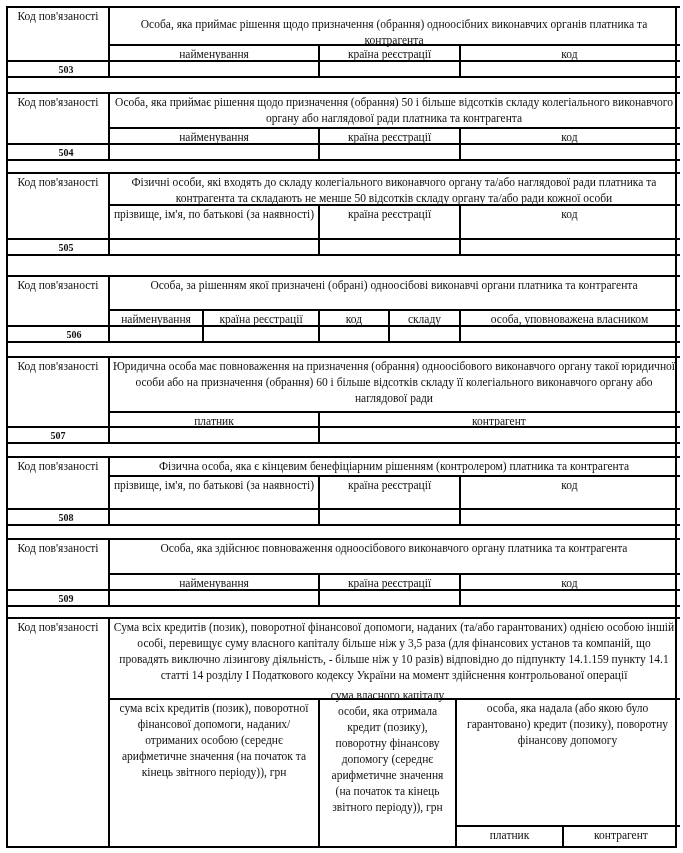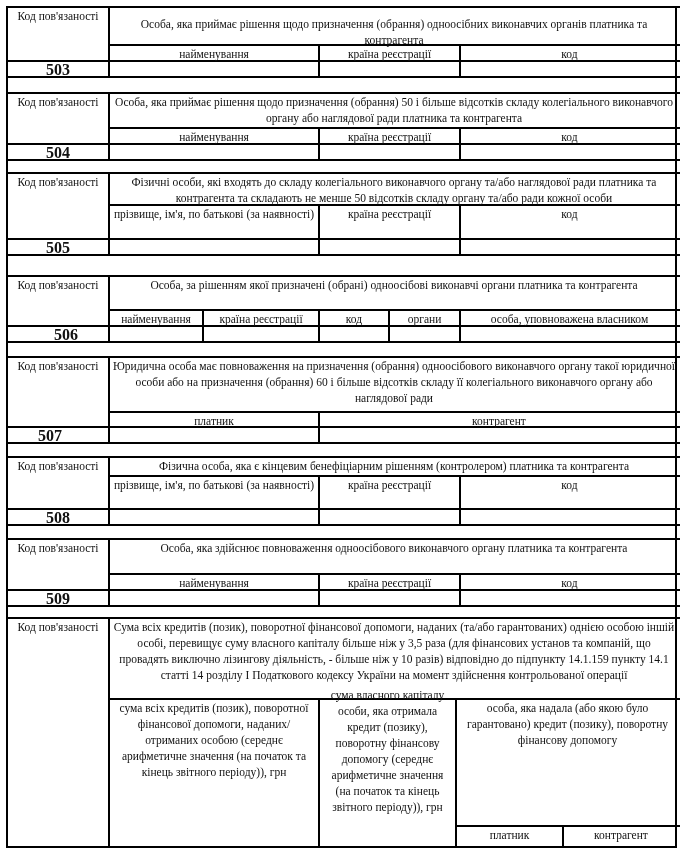--- a/index.html
+++ b/index.html
@@ -5,21 +5,21 @@
   html, body { margin: 0; padding: 0; background: #ffffff; }
   body { width: 683px; height: 853px; position: relative; overflow: hidden;
          font-family: "Liberation Serif", serif; font-size: 11.5px; color: #111; }
   .frame { position: absolute; left: 6px; top: 6px; width: 671px; height: 842px;
            border: 2px solid #000; box-sizing: border-box; }
   .cell { position: absolute; box-sizing: border-box; display: flex;
           align-items: flex-start; justify-content: center; text-align: center;
           line-height: 16px; padding: 1px 3px; }
   .hl { position: absolute; background: #000; height: 2px; }
   .vl { position: absolute; background: #000; width: 2px; }
-  .bold { font-weight: bold; font-size: 16px; }
+  .bold { font-weight: bold; font-size: 10px; margin-left: 8px; }
 </style>
 </head>
 <body>
 
 <div class="frame"></div>
 
 <div id="root">
     <div class="hl" style="left: 6px; width: 674px; top: 6px;"></div>
     <div class="hl" style="left: 108px; width: 572px; top: 44px;"></div>
     <div class="hl" style="left: 6px; width: 674px; top: 60px;"></div>
@@ -79,21 +79,21 @@
     <div class="vl" style="left: 459px; top: 309px; height: 34px;"></div>
     <div class="cell" style="left: 8px; top: 276px; width: 100px; height: 49px;">Код пов'язаності</div>
     <div class="cell" style="left: 110px; top: 276px; width: 568px; height: 33px;">Особа, за рішенням якої призначені (обрані) одноосібові виконавчі органи платника та контрагента</div>
     <div class="cell bold" style="left: 8px; top: 326px; width: 116px; height: 15px;">506</div>
     <div class="cell" style="left: 110px; top: 310px; width: 92px; height: 15px;">найменування</div>
     <div class="cell" style="left: 110px; top: 326px; width: 92px; height: 15px;"></div>
     <div class="cell" style="left: 204px; top: 310px; width: 114px; height: 15px;">країна реєстрації</div>
     <div class="cell" style="left: 204px; top: 326px; width: 114px; height: 15px;"></div>
     <div class="cell" style="left: 320px; top: 310px; width: 68px; height: 15px;">код</div>
     <div class="cell" style="left: 320px; top: 326px; width: 68px; height: 15px;"></div>
-    <div class="cell" style="left: 390px; top: 310px; width: 69px; height: 15px;">органи</div>
+    <div class="cell" style="left: 390px; top: 310px; width: 69px; height: 15px;">складу</div>
     <div class="cell" style="left: 390px; top: 326px; width: 69px; height: 15px;"></div>
     <div class="cell" style="left: 461px; top: 310px; width: 217px; height: 15px;">особа, уповноважена власником</div>
     <div class="cell" style="left: 461px; top: 326px; width: 217px; height: 15px;"></div>
     <div class="hl" style="left: 6px; width: 674px; top: 356px;"></div>
     <div class="hl" style="left: 108px; width: 572px; top: 411px;"></div>
     <div class="hl" style="left: 6px; width: 674px; top: 426px;"></div>
     <div class="hl" style="left: 6px; width: 674px; top: 442px;"></div>
     <div class="vl" style="left: 108px; top: 356px; height: 88px;"></div>
     <div class="vl" style="left: 318px; top: 411px; height: 33px;"></div>
     <div class="cell" style="left: 8px; top: 357px; width: 100px; height: 69px;">Код пов'язаності</div>

